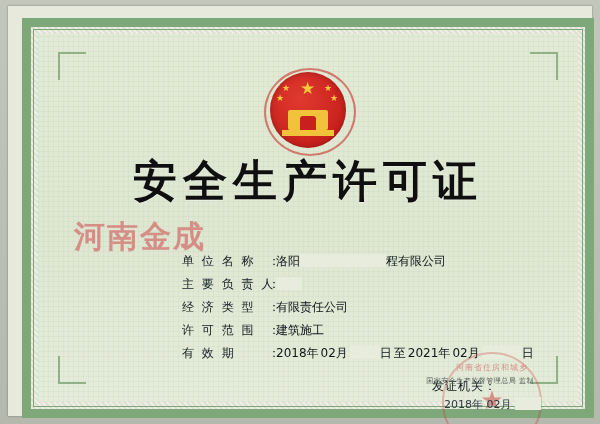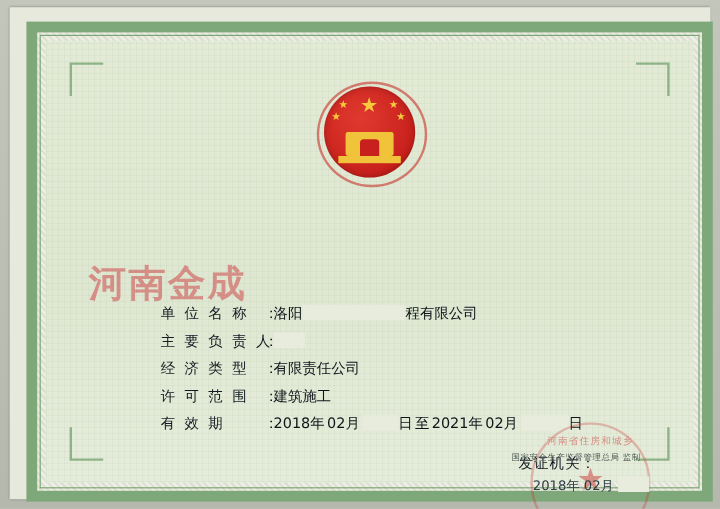--- a/index.html
+++ b/index.html
@@ -211,20 +211,21 @@
     position: relative;
     height: 23px;
     line-height: 23px;
     white-space: nowrap;
   }
   .row .lbl {
     display: inline-block;
     width: 86px;
     letter-spacing: 2px;
     color: #121b22;
+    margin-left: 48px;
   }
   .row .colon {
     display: inline-block;
     width: 8px;
   }
   .row .val {
     display: inline-block;
     color: #0d141a;
   }
   .mask {
@@ -331,20 +332,21 @@
         <div class="circle"></div>
         <div class="star-big">★</div>
         <div class="star-s s1">★</div>
         <div class="star-s s2">★</div>
         <div class="star-s s3">★</div>
         <div class="star-s s4">★</div>
         <div class="gate"></div>
         <div class="base"></div>
       </div>
 
+      <div class="title">安全生产许可证</div>
 
 
       <div class="watermark">河南金成</div>
 
       <div class="rows">
 
         <div class="row">
           <span class="lbl">单 位 名 称</span><span class="colon">：</span><span class="val">洛阳</span><span class="mask m1"></span><span class="val">程有限公司</span>
         </div>
 

